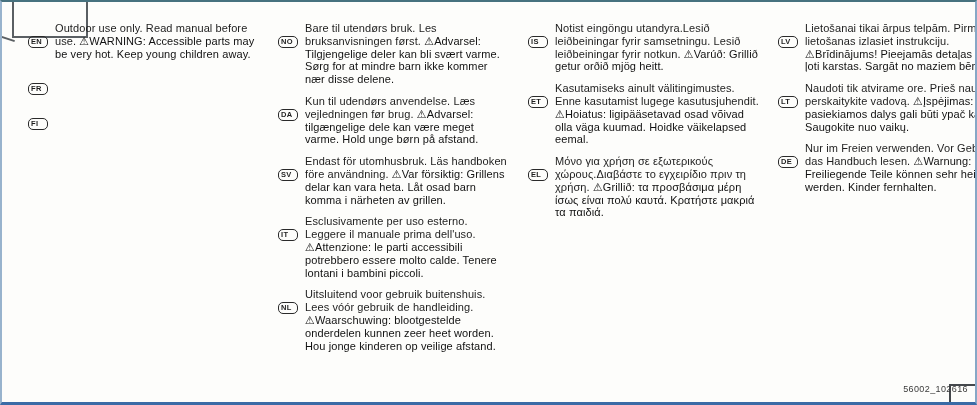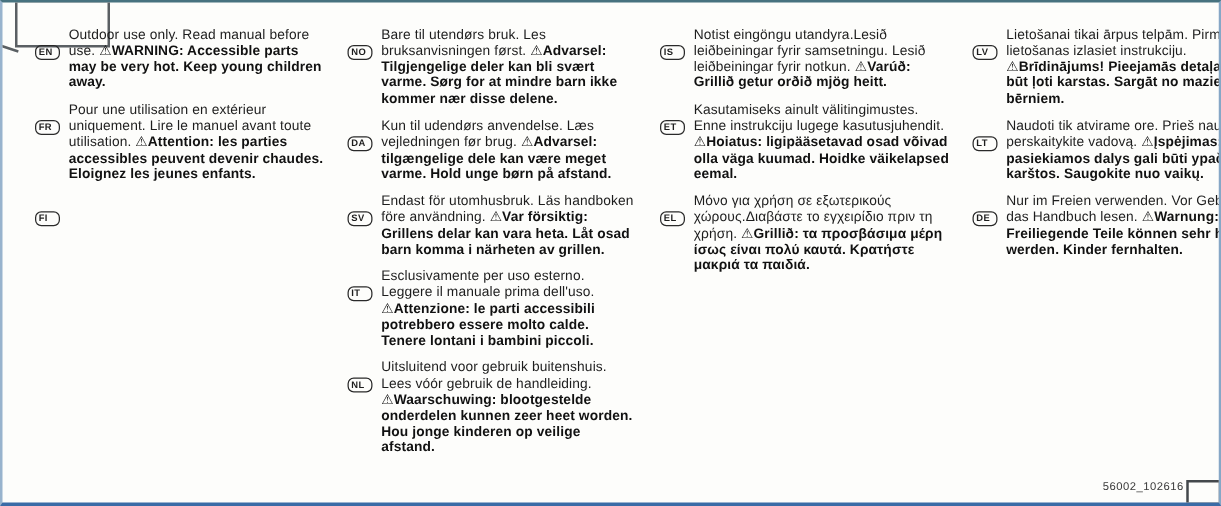--- a/index.html
+++ b/index.html
@@ -55,24 +55,24 @@
     padding:1px 2px;
     line-height:8px;
   }
   .txt{
     margin:0;
     font-size:11px;
     line-height:12.8px;
     color:#1d1d1d;
     letter-spacing:.1px;
   }
-  .txt b{font-weight:bold;color:#111;}
+  .txt b{font-weight:normal;color:#111;}
   .footer-code{
     position:absolute;
-    right:28px;bottom:8px;
+    right:7px;bottom:8px;
     font-size:9px;
     color:#3a3a3a;
     letter-spacing:.4px;
   }
 </style>
 </head>
 <body>
 
 <div class="page">
   <div class="crop-tl"></div>
@@ -80,21 +80,20 @@
   <div class="crop-br"></div>
 
   <div class="columns">
       <div class="col">
         <div class="entry">
           <span class="badge">EN</span>
           <p class="txt"><span>Outdoor use only. Read manual before use. </span><b>⚠WARNING: Accessible parts may be very hot. Keep young children away.</b></p>
         </div>
         <div class="entry">
           <span class="badge">FR</span>
-          <p class="txt"><span>Pour une utilisation en extérieur uniquement. Lire le manuel avant toute utilisation. </span><b>⚠Attention: les parties accessibles peuvent devenir chaudes. Eloignez les jeunes enfants.</b></p>
         </div>
         <div class="entry">
           <span class="badge">FI</span>
         </div>
       </div>
       <div class="col">
         <div class="entry">
           <span class="badge">NO</span>
           <p class="txt"><span>Bare til utendørs bruk. Les bruksanvisningen først. </span><b>⚠Advarsel: Tilgjengelige deler kan bli svært varme. Sørg for at mindre barn ikke kommer nær disse delene.</b></p>
         </div>
@@ -115,21 +114,21 @@
           <p class="txt"><span>Uitsluitend voor gebruik buitenshuis. Lees vóór gebruik de handleiding. </span><b>⚠Waarschuwing: blootgestelde onderdelen kunnen zeer heet worden. Hou jonge kinderen op veilige afstand.</b></p>
         </div>
       </div>
       <div class="col">
         <div class="entry">
           <span class="badge">IS</span>
           <p class="txt"><span>Notist eingöngu utandyra.Lesið leiðbeiningar fyrir samsetningu. Lesið leiðbeiningar fyrir notkun. </span><b>⚠Varúð: Grillið getur orðið mjög heitt.</b></p>
         </div>
         <div class="entry">
           <span class="badge">ET</span>
-          <p class="txt"><span>Kasutamiseks ainult välitingimustes. Enne instrukciju lugege kasutusjuhendit. </span><b>⚠Hoiatus: ligipääsetavad osad võivad olla väga kuumad. Hoidke väikelapsed eemal.</b></p>
+          <p class="txt"><span>Kasutamiseks ainult välitingimustes. Enne kasutamist lugege kasutusjuhendit. </span><b>⚠Hoiatus: ligipääsetavad osad võivad olla väga kuumad. Hoidke väikelapsed eemal.</b></p>
         </div>
         <div class="entry">
           <span class="badge">EL</span>
           <p class="txt"><span>Μόνο για χρήση σε εξωτερικούς χώρους.Διαβάστε το εγχειρίδιο πριν τη χρήση. </span><b>⚠Grillið: τα προσβάσιμα μέρη ίσως είναι πολύ καυτά. Κρατήστε μακριά τα παιδιά.</b></p>
         </div>
       </div>
       <div class="col">
         <div class="entry">
           <span class="badge">LV</span>
           <p class="txt"><span>Lietošanai tikai ārpus telpām. Pirms lietošanas izlasiet instrukciju. </span><b>⚠Brīdinājums! Pieejamās detaļas var būt ļoti karstas. Sargāt no maziem bērniem.</b></p>

